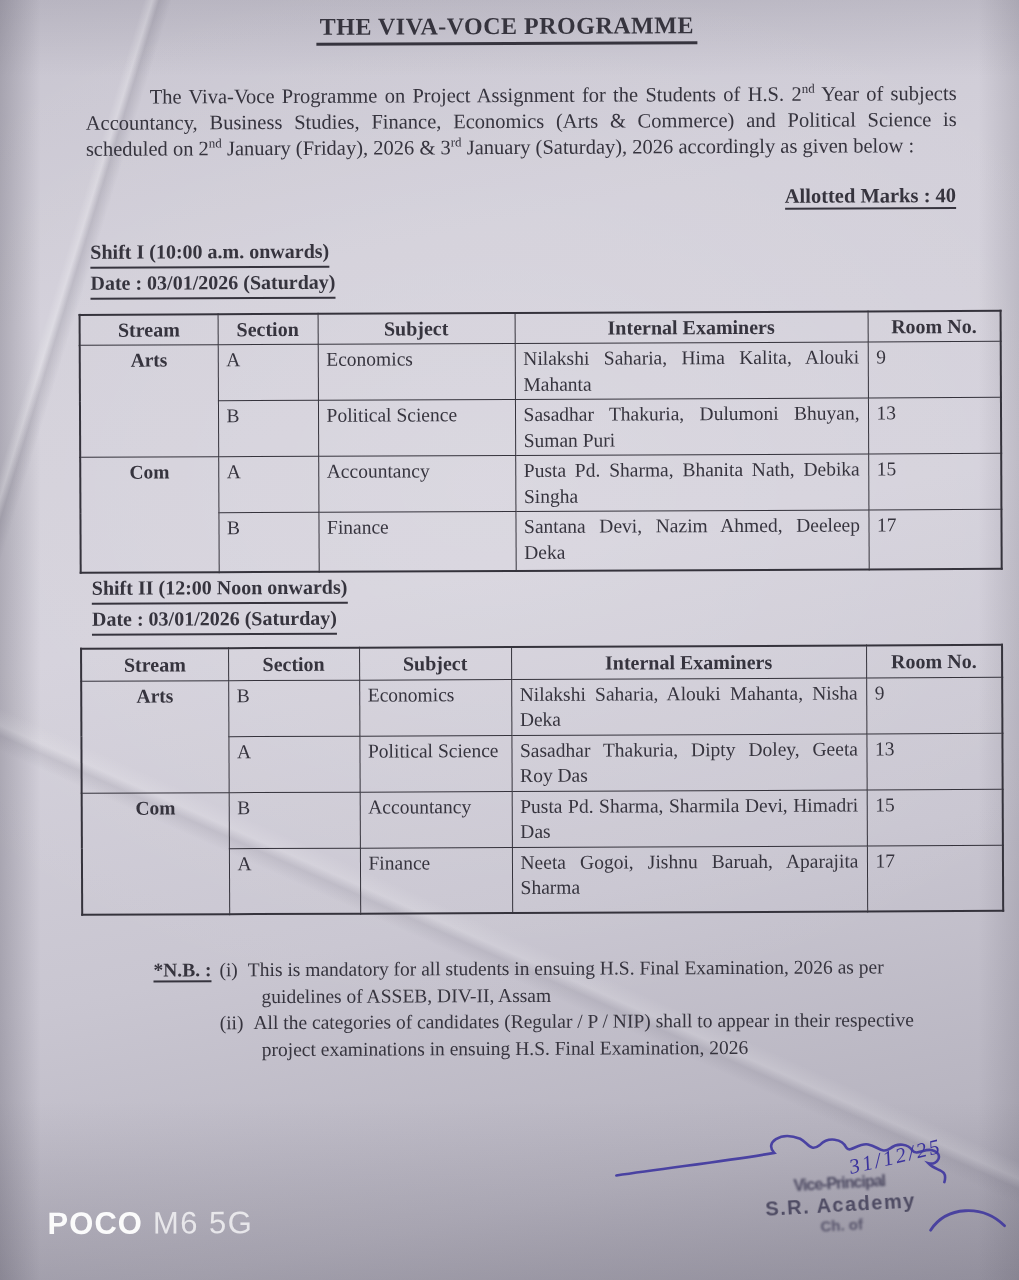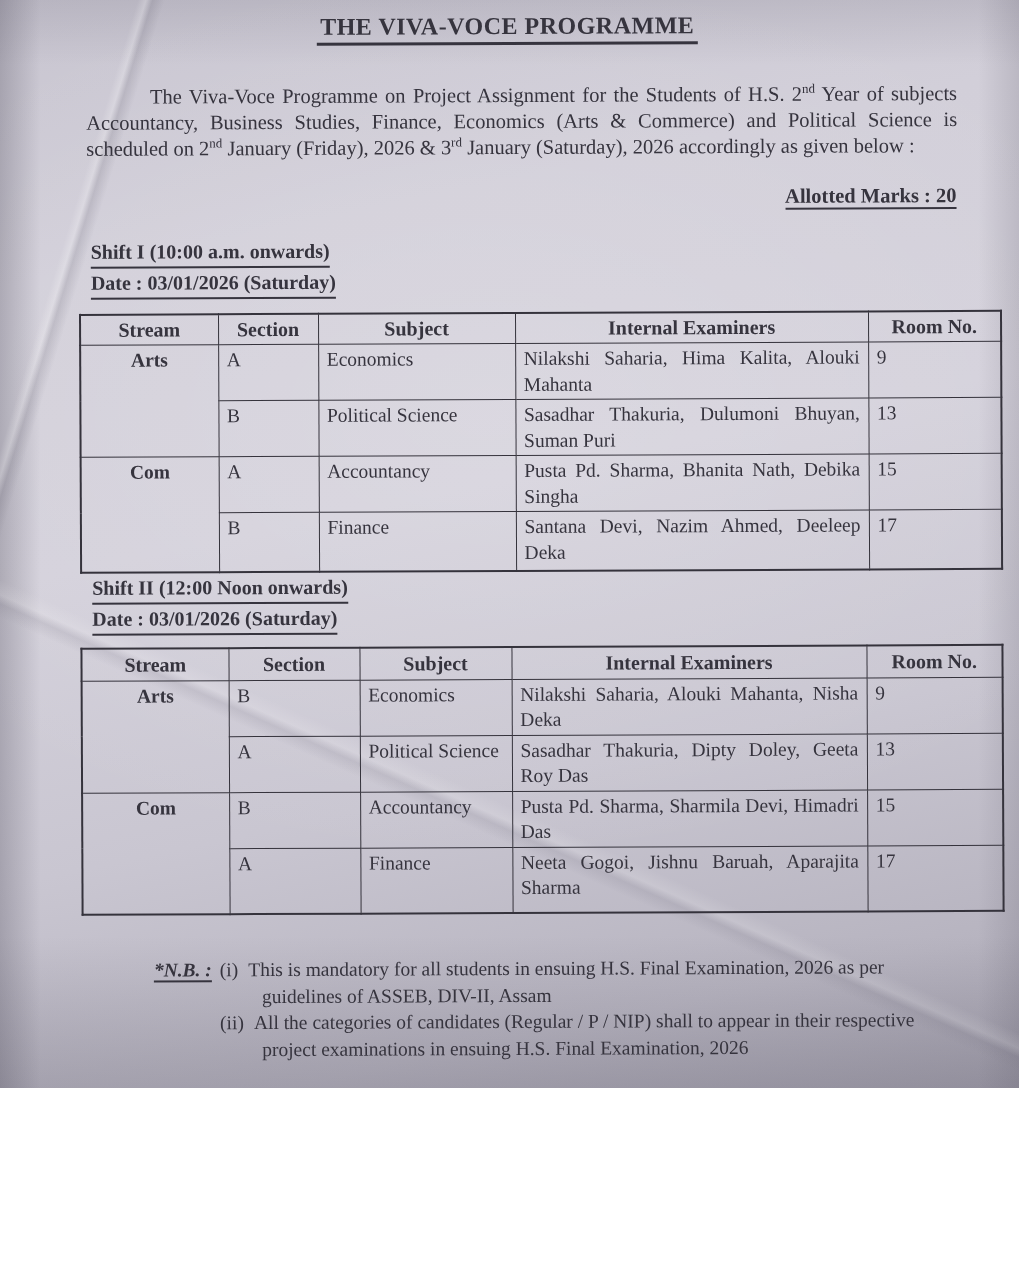--- a/index.html
+++ b/index.html
@@ -1,20 +1,20 @@
 <!DOCTYPE html>
 <html><head>
 <meta charset="utf-8">
 <style>
   * { margin: 0; padding: 0; box-sizing: border-box; }
   html, body { width: 1019px; height: 1280px; overflow: hidden; }
   body { font-family: "Liberation Serif", serif; }
 
   .photo {
-    position: relative; width: 1019px; height: 1088px;
+    position: relative; width: 1019px; height: 1280px;
     background:
       radial-gradient(ellipse 120% 70% at 48% 38%, rgba(255,255,255,0.16), rgba(255,255,255,0) 60%),
       linear-gradient(168deg, #c8c5d0 0%, #d2cfd9 22%, #d4d1db 45%, #c9c6d1 68%, #b7b4c0 88%, #a3a0ad 100%);
     overflow: hidden;
   }
   
   .shade { position: absolute; inset: 0; pointer-events: none; }
   .shade.edges {
     background:
       linear-gradient(to right, rgba(72,69,84,0.28), rgba(0,0,0,0) 4%, rgba(0,0,0,0) 96%, rgba(95,92,106,0.20)),
@@ -58,21 +58,21 @@
   .tbl-1 { top: 312px; width: 921px; }
   .tbl-2 { top: 646px; width: 921px; }
   table.sched th, table.sched td { border: 1.6px solid #35333c; }
   table.sched th { font-size: 20px; font-weight: bold; text-align: center; padding: 3px 4px; }
   table.sched td { vertical-align: top; padding: 2px 8px; line-height: 25.5px; }
   td.c-stream { text-align: center; vertical-align: middle; font-weight: bold; }
   td.c-exam { text-align: justify; }
 
   .notes { position: absolute; left: 152px; top: 956px; width: 812px; font-size: 19.5px; line-height: 26.5px; display: flex; }
   .nb-label { font-weight: bold; white-space: nowrap; margin-right: 8px; }
-  .nb-label span { border-bottom: 2px solid #36343e; font-style: italic; }
+  .nb-label span { border-bottom: 2px solid #36343e; }
   .note-item { padding-left: 42px; text-indent: -42px; }
   .note-num { margin-right: 10px; }
 
   .signature { position: absolute; left: 608px; top: 1124px; width: 406px; height: 146px; }
   .sig-svg { position: absolute; left: 0; top: 0; }
   .sig-date {
     position: absolute; left: 238px; top: 22px; transform: rotate(-13deg);
     font-style: italic; font-size: 21px; letter-spacing: 2.5px; color: #3b339e; white-space: nowrap;
   }
   .stamp { position: absolute; left: 130px; top: 52px; width: 200px; transform: rotate(-3deg); text-align: center; font-family: "Liberation Sans", sans-serif; color: #44415a; }
@@ -94,21 +94,21 @@
 
   <div class="doc">
 
     <div class="title-wrap">
       <span class="doc-title">THE VIVA-VOCE PROGRAMME</span>
     </div>
 
     <p class="intro"><span>The Viva-Voce Programme on Project Assignment for the Students of H.S. 2</span><sup>nd</sup><span> Year of subjects Accountancy, Business Studies, Finance, Economics (Arts &amp; Commerce) and Political Science is scheduled on 2</span><sup>nd</sup><span> January (Friday), 2026 &amp; 3</span><sup>rd</sup><span> January (Saturday), 2026 accordingly as given below :</span></p>
 
     <div class="allotted">
-      <span class="u">Allotted Marks : 20</span>
+      <span class="u">Allotted Marks : 40</span>
     </div>
 
     <div class="shift-head shift-1">
       <span class="u">Shift I (10:00 a.m. onwards)</span><br>
       <span class="u">Date : 03/01/2026 (Saturday)</span>
     </div>
 
     <table class="sched tbl-1">
       <colgroup>
           <col style="width:138px">
@@ -222,15 +222,18 @@
         <path d="M320,108 C336,84 372,82 394,104" fill="none" stroke="#3b339e" stroke-width="2.8" stroke-linecap="round" opacity="0.85"></path>
       </svg>
       <div class="sig-date">31/12/25</div>
       <div class="stamp">
         <div class="stamp-l1">Vice-Principal</div>
         <div class="stamp-l2">S.R. Academy</div>
         <div class="stamp-l3">Ch. of</div>
       </div>
     </div>
 
+    <div class="watermark">
+      <span class="wm-brand">POCO</span><span class="wm-model">M6 5G</span>
+    </div>
 
   </div>
 </div>
 
 </body></html>

